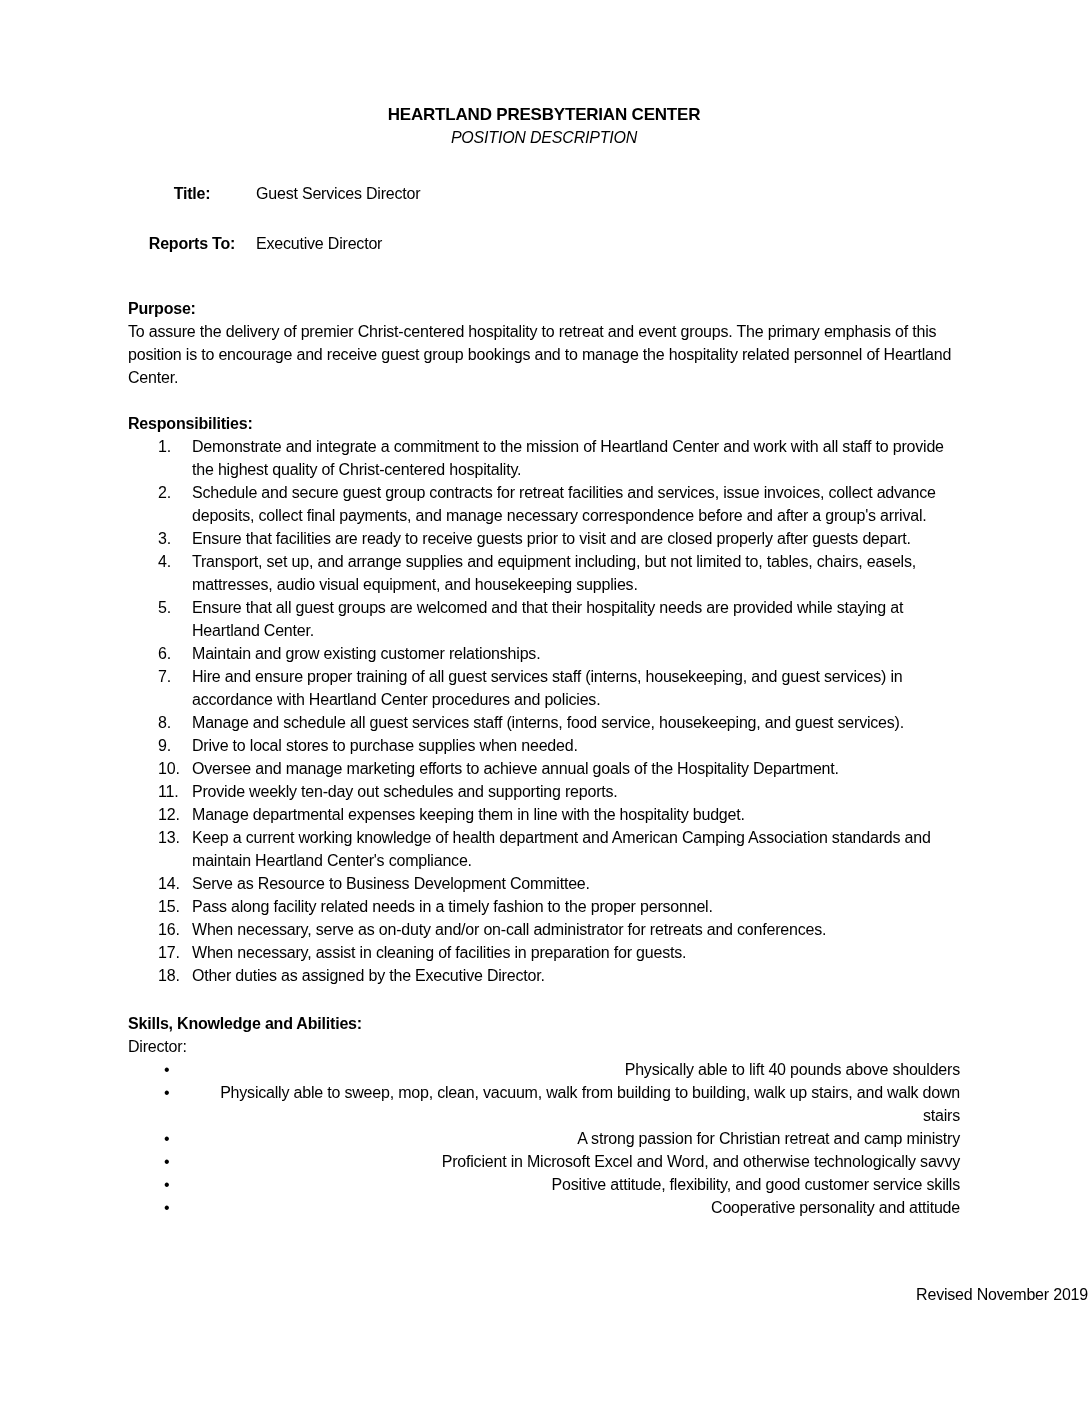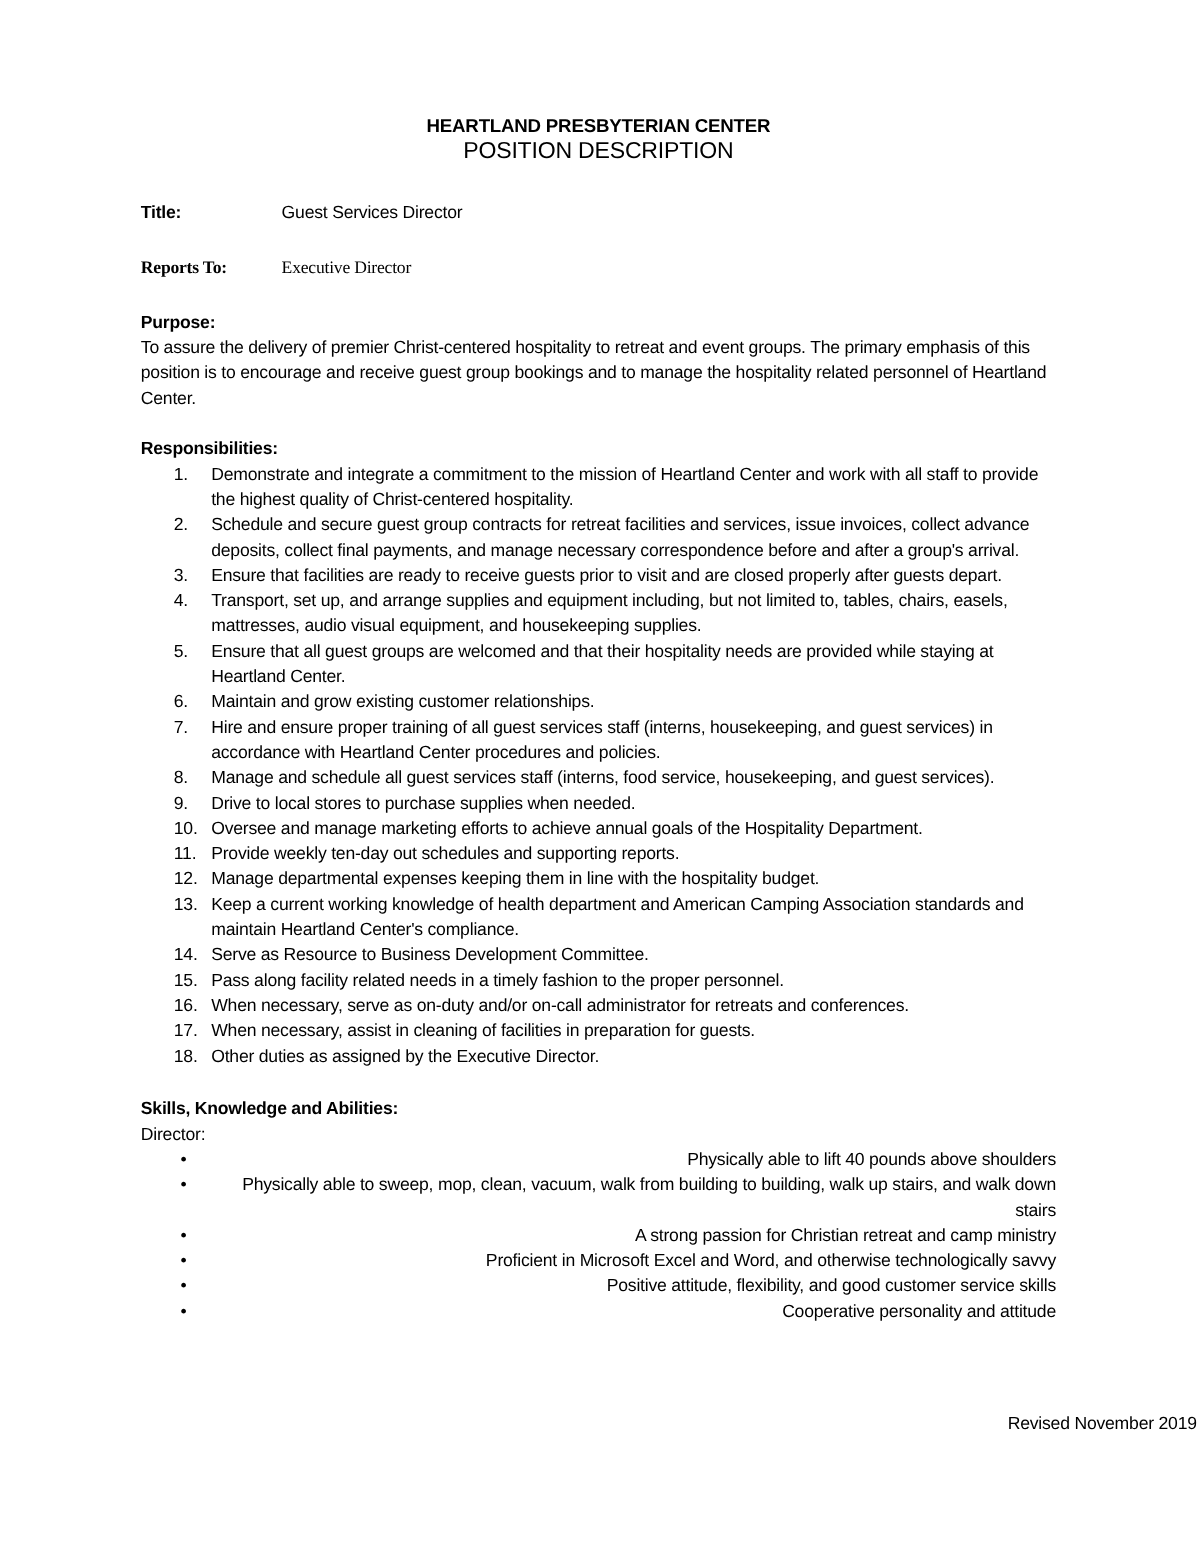--- a/index.html
+++ b/index.html
@@ -18,29 +18,30 @@
     padding: 103px 128px 0 128px;
     overflow: hidden;
   }
   .doc-header { text-align: center; }
   .doc-title {
     font-size: 17px;
     font-weight: bold;
     line-height: 23px;
   }
   .doc-subtitle {
-    font-size: 21px;
+    font-size: 16px;
     font-weight: normal;
     line-height: 23px;
+    font-style: italic;
   }
-  .field-row { display: flex; }
+  .field-row { display: flex; text-align: center; }
   .field-row.first { margin-top: 33px; }
-  .field-row + .field-row { margin-top: 27px; font-family: Liberation Serif, serif; }
+  .field-row + .field-row { margin-top: 27px; }
   .field-label { font-weight: bold; width: 128px; flex: 0 0 128px; }
-  .section { margin-top: 27px; }
+  .section { margin-top: 42px; }
   .section-heading { font-weight: bold; }
   .section.responsibilities { margin-top: 23px; }
   .section.skills { margin-top: 25px; }
   ol.resp-list {
     list-style: none;
     counter-reset: respnum;
     margin: 0; padding: 0;
   }
   ol.resp-list li {
     counter-increment: respnum;

